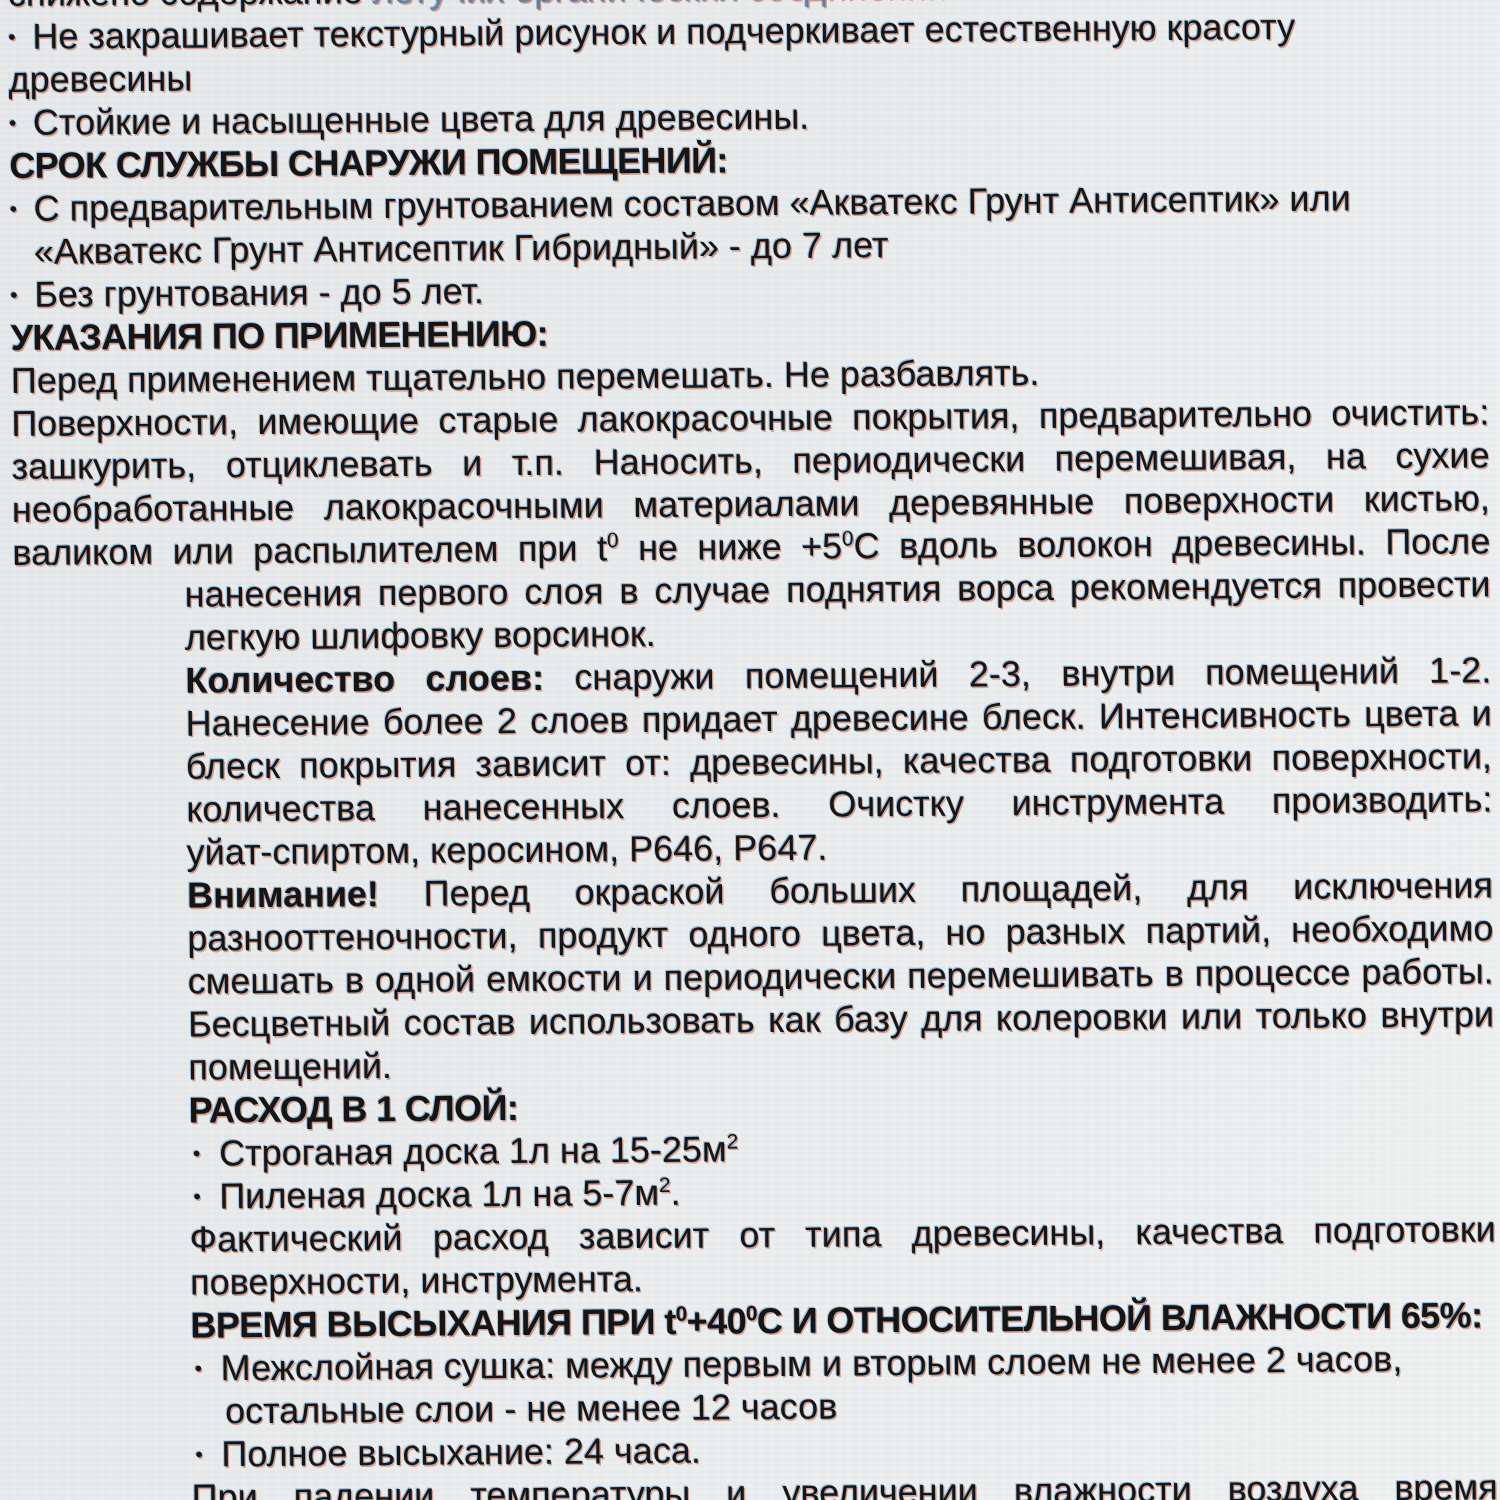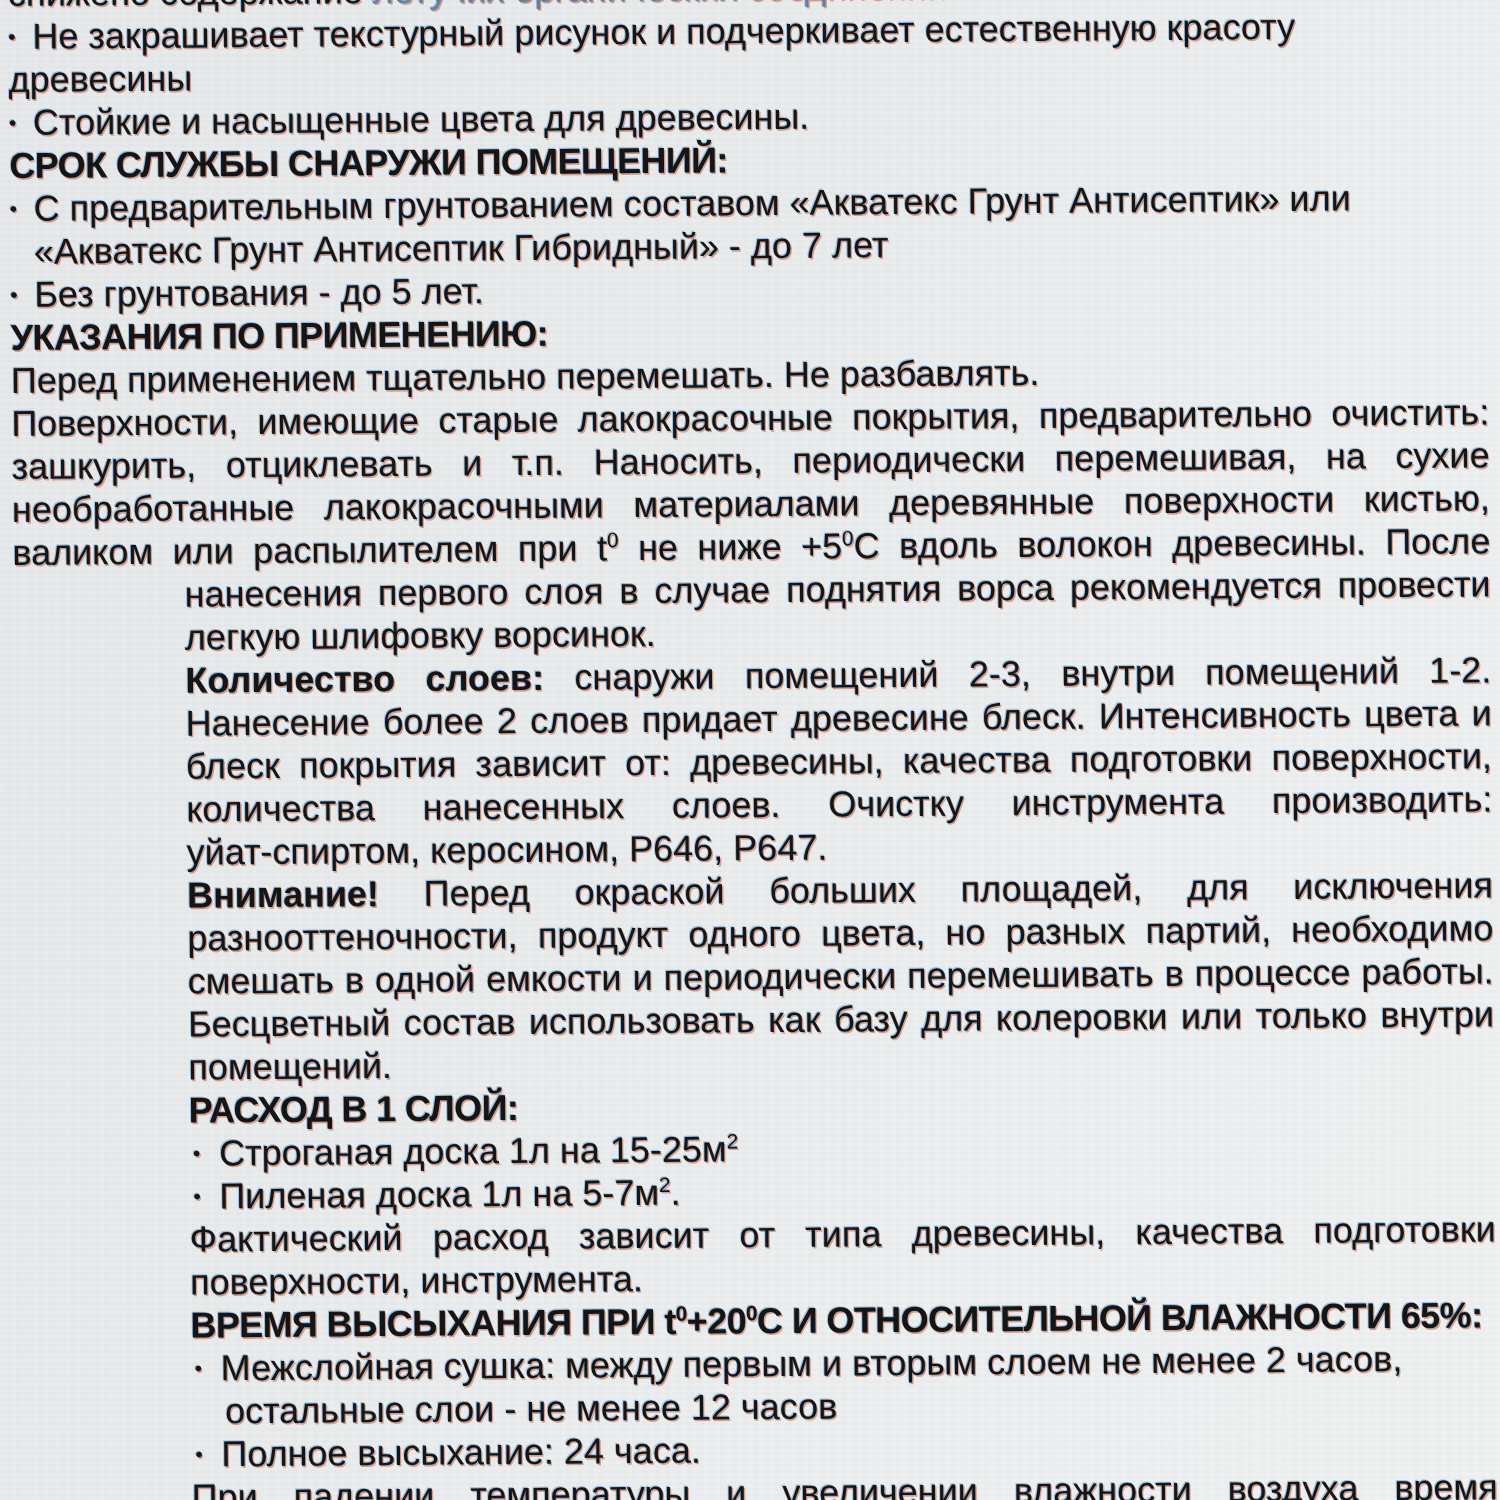--- a/index.html
+++ b/index.html
@@ -96,19 +96,19 @@
   <div class="ln ind j">смешать в одной емкости и периодически перемешивать в процессе работы.</div>
   <div class="ln ind j">Бесцветный состав использовать как базу для колеровки или только внутри</div>
   <div class="ln ind">помещений.</div>
 
   <div class="ln ind h">РАСХОД В 1 СЛОЙ:</div>
   <div class="ln ind"><span class="dt">•</span><span>Строганая доска 1л на 15-25м</span><sup class="sp">2</sup></div>
   <div class="ln ind"><span class="dt">•</span><span>Пиленая доска 1л на 5-7м</span><sup class="sp">2</sup><span>.</span></div>
   <div class="ln ind j">Фактический расход зависит от типа древесины, качества подготовки</div>
   <div class="ln ind">поверхности, инструмента.</div>
 
-  <div class="ln ind h nw"><span>ВРЕМЯ ВЫСЫХАНИЯ ПРИ t</span><sup class="sp">0</sup><span>+20</span><sup class="sp">0</sup><span>С И ОТНОСИТЕЛЬНОЙ ВЛАЖНОСТИ 65%:</span></div>
+  <div class="ln ind h nw"><span>ВРЕМЯ ВЫСЫХАНИЯ ПРИ t</span><sup class="sp">0</sup><span>+40</span><sup class="sp">0</sup><span>С И ОТНОСИТЕЛЬНОЙ ВЛАЖНОСТИ 65%:</span></div>
   <div class="ln ind"><span class="dt">•</span><span>Межслойная сушка: между первым и вторым слоем не менее 2 часов,</span></div>
   <div class="ln ind cont3">остальные слои - не менее 12 часов</div>
   <div class="ln ind"><span class="dt">•</span><span>Полное высыхание: 24 часа.</span></div>
   <div class="ln ind j">При падении температуры и увеличении влажности воздуха время</div>
 
 </div>
 
 </body></html>

